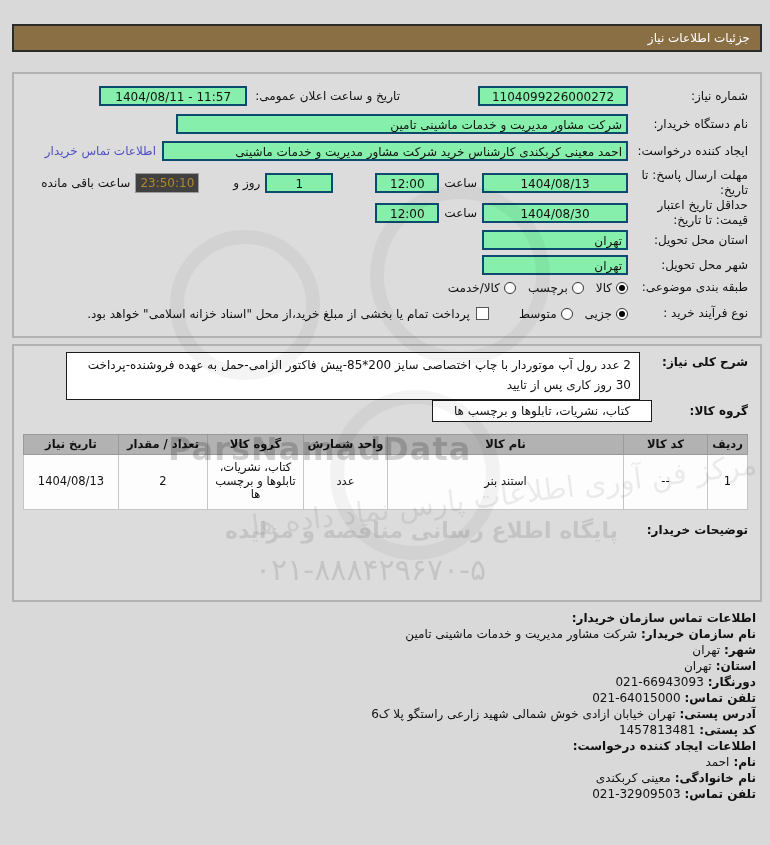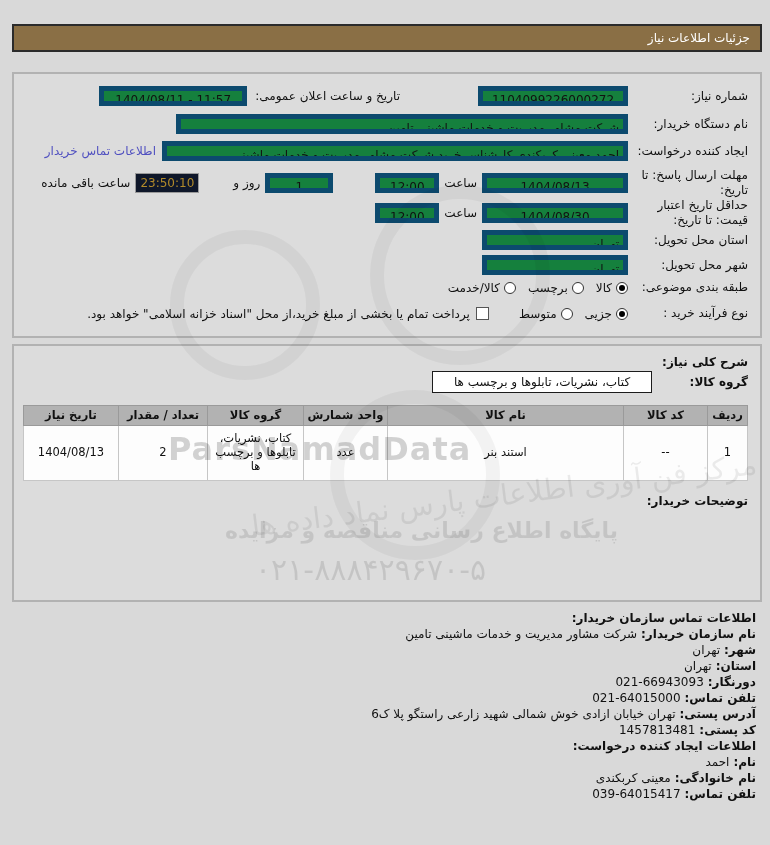--- a/index.html
+++ b/index.html
@@ -13,27 +13,27 @@
     display:flex; align-items:center; padding:0 10px; font-size:12px; }
 
   
   .panel { position:absolute; right:8px; left:12px; border:2px solid #b2b2b2; background:#dcdcdc; }
   .panel1 { top:72px; height:266px; }
   .panel2 { top:344px; height:258px; }
 
   .frow { position:absolute; right:0; left:0; display:flex; align-items:center; padding-right:12px; direction:rtl; }
   .flabel { color:#111; line-height:1.25; }
   .w120 { width:120px; flex:none; }
-  .box { background:#15803d; border:5px solid #0c4a6e; height:20px; line-height:18px;
+  .box { background:#86efac; border:2px solid #0c4a6e; height:20px; line-height:18px;
          padding:0 4px; overflow:hidden; white-space:nowrap; flex:none; }
   .center { text-align:center; }
   .rightal { text-align:right; }
   .sm { margin:0 5px; flex:none;text-align:right; }
   .link { color:#5050c0; margin-right:6px; cursor:pointer; white-space:nowrap; }
-  .countdown { background:#0f172a; border:1px solid #9a9a9a; color:#b18a2a; }
+  .countdown { background:#404040; border:1px solid #9a9a9a; color:#b18a2a; }
 
   .radio { display:inline-block; width:12px; height:12px; border:1px solid #333; border-radius:50%;
            background:#fff; position:relative; margin-left:4px; flex:none; }
   .radio.checked::after { content:""; position:absolute; top:2px; left:2px; right:2px; bottom:2px;
            background:#000; border-radius:50%; }
   .rlabel { margin-left:12px; }
   .checkbox { display:inline-block; width:13px; height:13px; border:1px solid #555; background:#fff;
            margin-left:6px; flex:none; }
 
   
@@ -162,20 +162,21 @@
         <span class="rlabel" style="margin-left:30px">متوسط</span>
         <span class="checkbox"></span>
         <span>پرداخت تمام یا بخشی از مبلغ خرید،از محل "اسناد خزانه اسلامی" خواهد بود.</span>
       </div>
     </div>
 
     <div class="panel panel2 p2">
 
       <div class="descrow">
         <span class="desclabel">شرح کلی نیاز:</span>
+        <div class="descbox rightal">2 عدد رول آپ موتوردار با چاپ اختصاصی سایز 200*85-پیش فاکتور الزامی-حمل به عهده فروشنده-پرداخت 30 روز کاری پس از تایید</div>
       </div>
 
 
       <div class="grouprow">
         <span class="grouplabel">گروه کالا:</span>
         <span class="groupbox">کتاب، نشریات، تابلوها و برچسب ها</span>
       </div>
 
       <table class="goods">
         <colgroup>
@@ -221,17 +222,17 @@
       <div class="fline"><b>نام سازمان خریدار:</b><span>شرکت مشاور مدیریت و خدمات ماشینی تامین</span></div>
       <div class="fline"><b>شهر:</b><span>تهران</span></div>
       <div class="fline"><b>استان:</b><span>تهران</span></div>
       <div class="fline"><b>دورنگار:</b><span>66943093-021</span></div>
       <div class="fline"><b>تلفن تماس:</b><span>64015000-021</span></div>
       <div class="fline"><b>آدرس پستی:</b><span>تهران خیابان ازادی خوش شمالی شهید زارعی راستگو پلا ک6</span></div>
       <div class="fline"><b>کد پستی:</b><span>1457813481</span></div>
       <div class="fline"><b>اطلاعات ایجاد کننده درخواست:</b><span></span></div>
       <div class="fline"><b>نام:</b><span>احمد</span></div>
       <div class="fline"><b>نام خانوادگی:</b><span>معینی کربکندی</span></div>
-      <div class="fline"><b>تلفن تماس:</b><span>64015417-039</span></div>
+      <div class="fline"><b>تلفن تماس:</b><span>32909503-021</span></div>
     </div>
 
   </div>
 </div>
 
 </body></html>

